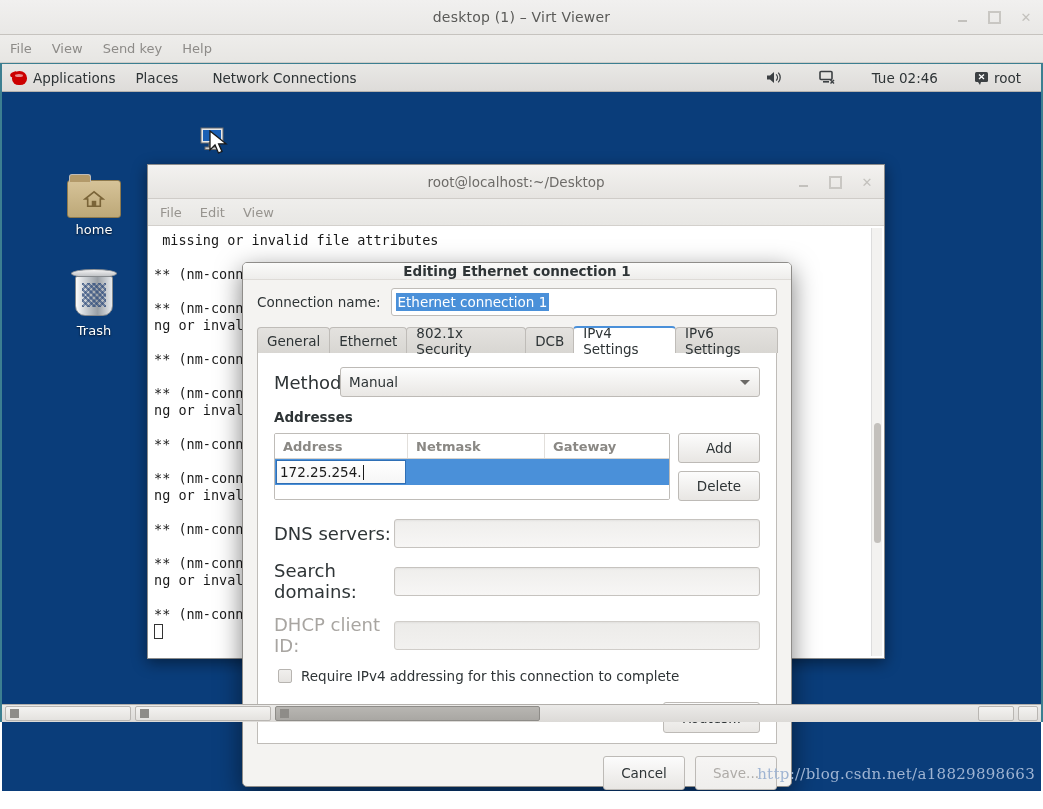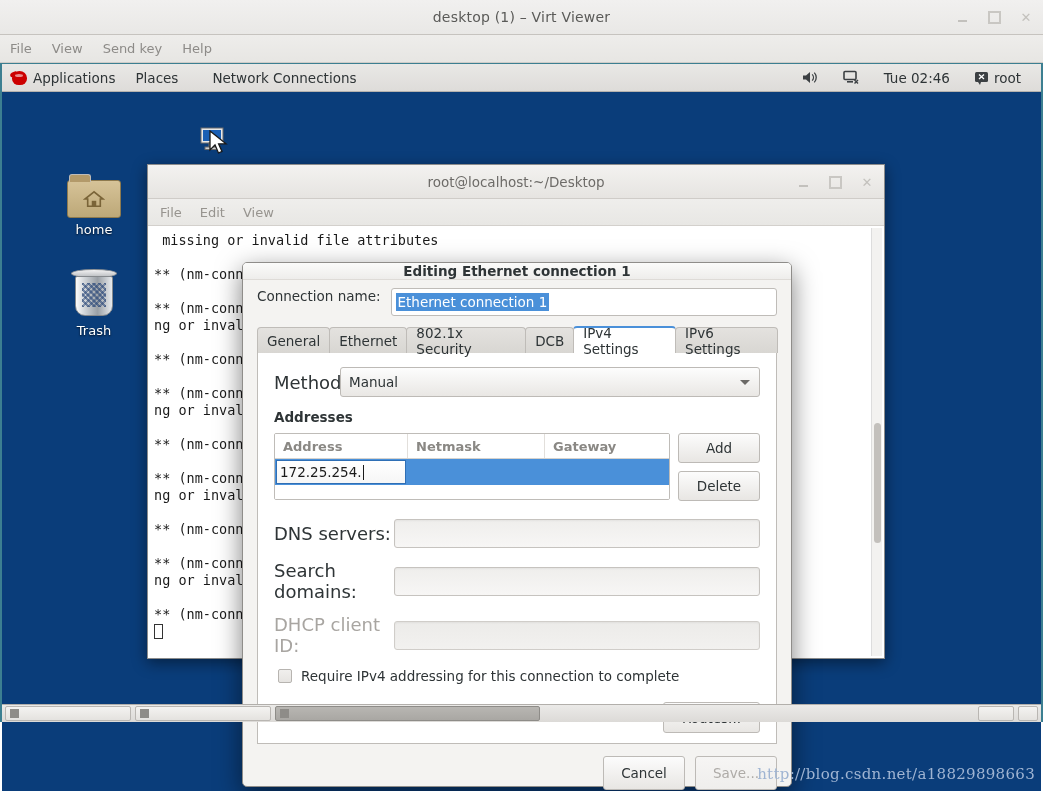--- a/index.html
+++ b/index.html
@@ -58,21 +58,21 @@
     background: #cc0000; position: relative; display:inline-block;
   }
   .redhat-dot::before{
     content:""; position:absolute; left:-2px; top:1px; width:7px; height:5px;
     background:#cc0000; border-radius:60% 10% 40% 40%; transform:rotate(-18deg);
   }
   .redhat-dot::after{
     content:""; position:absolute; left:3px; top:3px; width:8px; height:3px;
     background:#ffffff; opacity:.55; border-radius:50%;
   }
-  #panel-right { margin-left: auto; display: flex; align-items: center; gap: 4px; padding-right: 10px; }
+  #panel-right { margin-left: auto; display: flex; align-items: center; gap: 16px; padding-right: 10px; }
   #panel-right .pitem { gap: 5px; }
 
   
   .desk-icon {
     position: absolute; width: 84px; text-align: center; color: #ffffff;
     font-size: 13px; cursor: pointer;
   }
   .desk-icon .lbl { margin-top: 4px; text-shadow: 0 1px 2px rgba(0,0,0,.8); }
 
   .folder-ico { width: 54px; height: 44px; margin: 0 auto; position: relative; }
@@ -158,21 +158,21 @@
   }
   #dialog-titlebar {
     height: 36px; border-radius: 4px 4px 0 0;
     background: linear-gradient(to bottom,#fbfbfa,#eeedeb);
     border-bottom: 1px solid #dedbd7;
     display: flex; align-items: center; justify-content: center;
   }
   #dialog-title { font-weight: bold; font-size: 13.5px; color: #2e3436; }
 
   #conn-name-row {
-    display: flex; gap: 10px;
+    display: flex; align-items: center; gap: 10px;
     padding: 8px 14px 10px 14px;
   }
   #conn-name-row .lbl { font-size: 13.5px; color: #2e3436; }
   #conn-name-input {
     flex: 1; height: 28px; background: #ffffff;
     border: 1px solid #bfbcb8; border-radius: 3px;
     display: flex; align-items: center; padding: 0 4px;
     font-size: 13.5px;
   }
   #conn-name-input .sel {

